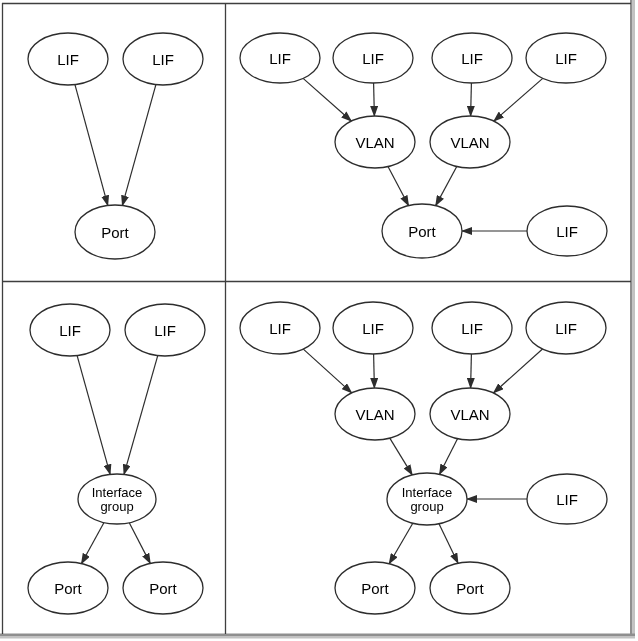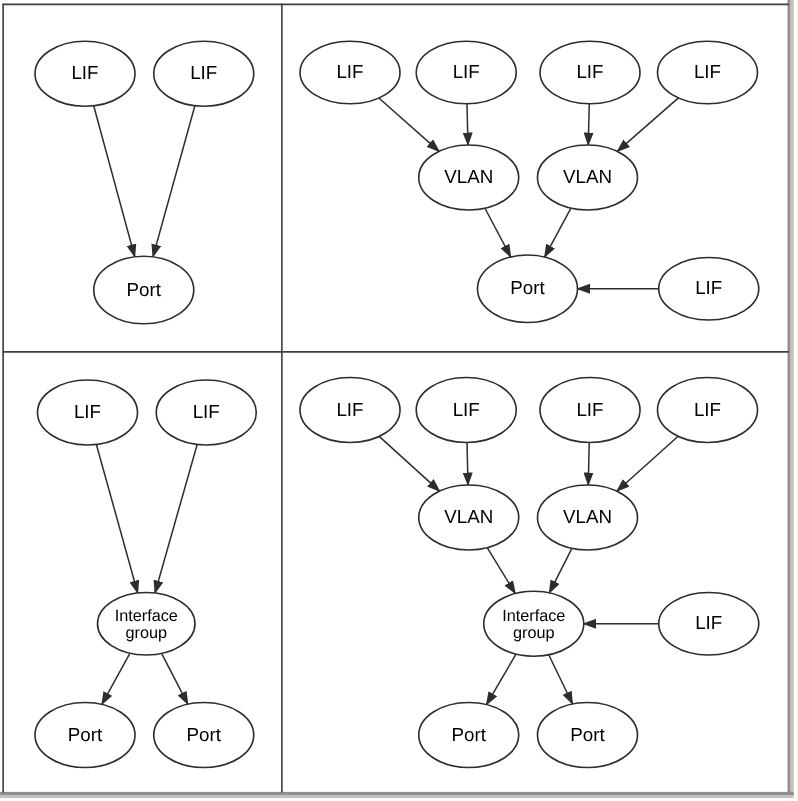--- a/index.html
+++ b/index.html
@@ -1,20 +1,20 @@
 <!DOCTYPE html>
 <html><head>
 <meta charset="utf-8">
 <style>
   html, body { margin: 0; padding: 0; background: #ffffff; }
   .stage {
     position: relative;
     width: 638px;
     height: 641px;
-    background: #86efac;
+    background: #84cc16;
     overflow: hidden;
   }
   svg { display: block; }
   svg text {
     font-family: "Liberation Sans", sans-serif;
     user-select: none;
   }
 </style>
 </head>
 <body>

